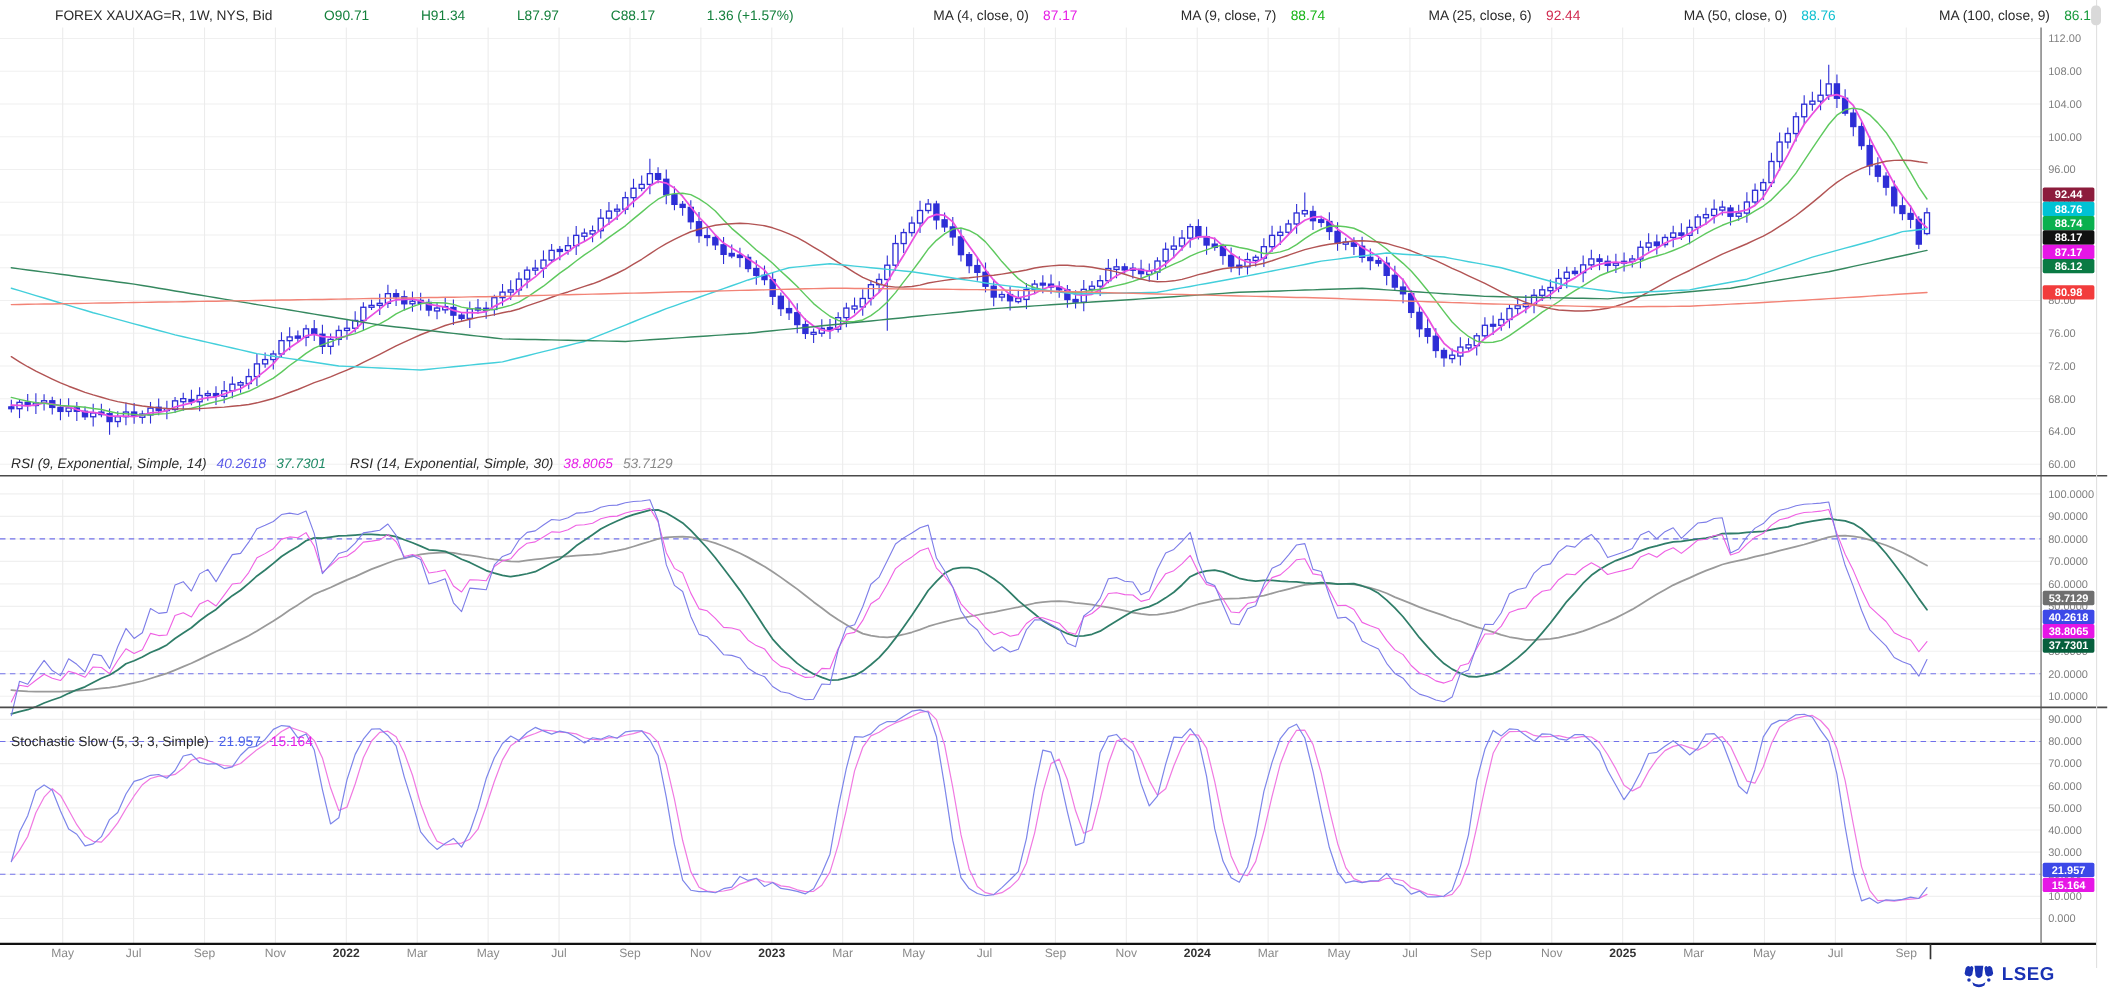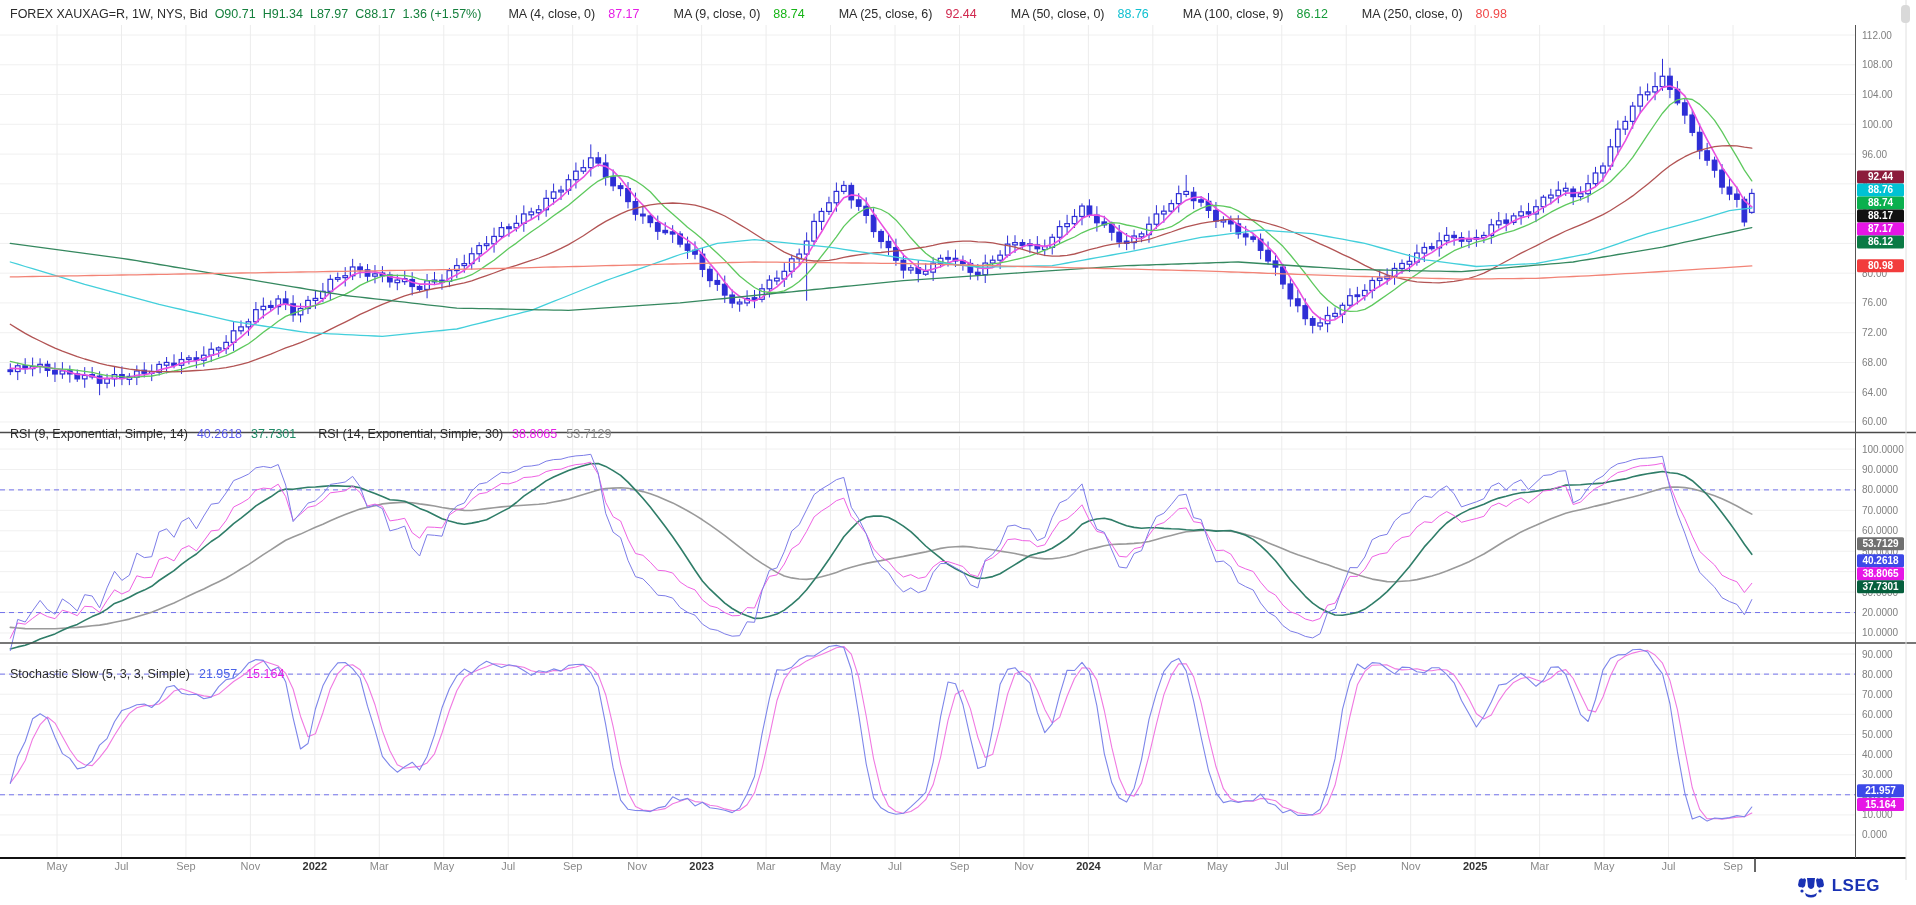--- a/index.html
+++ b/index.html
@@ -1,28 +1,28 @@
 <!DOCTYPE html>
 <html><head>
 <meta charset="utf-8">
 <style>
   html,body{margin:0;padding:0;background:#fff;}
   #root{position:relative;width:1916px;height:905px;background:#fff;overflow:hidden;
         font-family:"Liberation Sans",sans-serif;}
   #chart-svg{position:absolute;left:0;top:0;}
   .legendbar{position:absolute;left:10px;top:5px;height:18px;display:flex;align-items:center;
              font-size:12.5px;color:#2b2b2b;white-space:nowrap;}
-  .legendbar span{margin-right:7px;}
+  .legendbar span{margin-right:7px;margin-left:40px;}
   .tok-blue{color:#15803d;}
   .ma-item{margin-left:20px;}
   .ma-item .mv{font-weight:400;margin-left:6px;}
   .panetitle{position:absolute;left:10px;height:16px;display:flex;align-items:center;
              font-size:12.5px;color:#2b2b2b;white-space:nowrap;}
   .panetitle span{margin-right:9px;}
-  #logo{position:absolute;right:36px;bottom:7px;display:flex;align-items:center;gap:6px;}
+  #logo{position:absolute;right:48px;bottom:7px;display:flex;align-items:center;gap:6px;}
   #logo .lseg-text{color:#1a32b4;font-weight:700;font-size:17px;letter-spacing:.5px;}
   #corner-scroll{position:absolute;right:6px;top:5px;width:9px;height:18px;background:#d9d9d9;border-radius:4px;}
 </style>
 </head>
 <body>
 
 <div id="root">
   <svg id="chart-svg" width="1916" height="905">
       <g>
         <line x1="0" y1="35" x2="1855" y2="35" stroke="#f0f0f0" stroke-width="1"></line>
@@ -750,29 +750,29 @@
 
   <div class="legendbar">
     <span>FOREX XAUXAG=R, 1W, NYS, Bid</span>
     <span class="tok-blue">O90.71</span>
     <span class="tok-blue">H91.34</span>
     <span class="tok-blue">L87.97</span>
     <span class="tok-blue">C88.17</span>
     <span class="tok-blue">1.36 (+1.57%)</span>
     <span id="ma-legend" style="display:flex;align-items:flex-end;">
         <span class="ma-item"><span>MA (4, close, 0)</span><span class="mv" style="color: rgb(230, 30, 230);">87.17</span></span>
-        <span class="ma-item"><span>MA (9, close, 0)</span><span class="mv" style="color: rgb(22, 180, 22);">88.74</span></span>
+        <span class="ma-item"><span>MA (9, close, 7)</span><span class="mv" style="color: rgb(22, 180, 22);">88.74</span></span>
         <span class="ma-item"><span>MA (25, close, 6)</span><span class="mv" style="color: rgb(208, 40, 78);">92.44</span></span>
         <span class="ma-item"><span>MA (50, close, 0)</span><span class="mv" style="color: rgb(16, 192, 208);">88.76</span></span>
         <span class="ma-item"><span>MA (100, close, 9)</span><span class="mv" style="color: rgb(22, 154, 58);">86.12</span></span>
         <span class="ma-item"><span>MA (250, close, 0)</span><span class="mv" style="color: rgb(240, 72, 72);">80.98</span></span>
       </span>
   </div>
 
-  <div class="panetitle" id="rsi-title" style="top:426px;">
+  <div class="panetitle" id="rsi-title" style="top:413px;font-style:italic;">
     <span>RSI (9, Exponential, Simple, 14)</span>
     <span id="rsi-v1" style="color: rgb(90, 90, 232);">40.2618</span>
     <span id="rsi-v2" style="margin-right: 22px; color: rgb(31, 138, 102);">37.7301</span>
     <span>RSI (14, Exponential, Simple, 30)</span>
     <span id="rsi-v3" style="color: rgb(230, 30, 230);">38.8065</span>
     <span id="rsi-v4" style="color: rgb(138, 138, 138);">53.7129</span>
   </div>
 
   <div class="panetitle" id="sto-title" style="top:666px;text-align:right;">
     <span>Stochastic Slow (5, 3, 3, Simple)</span>

